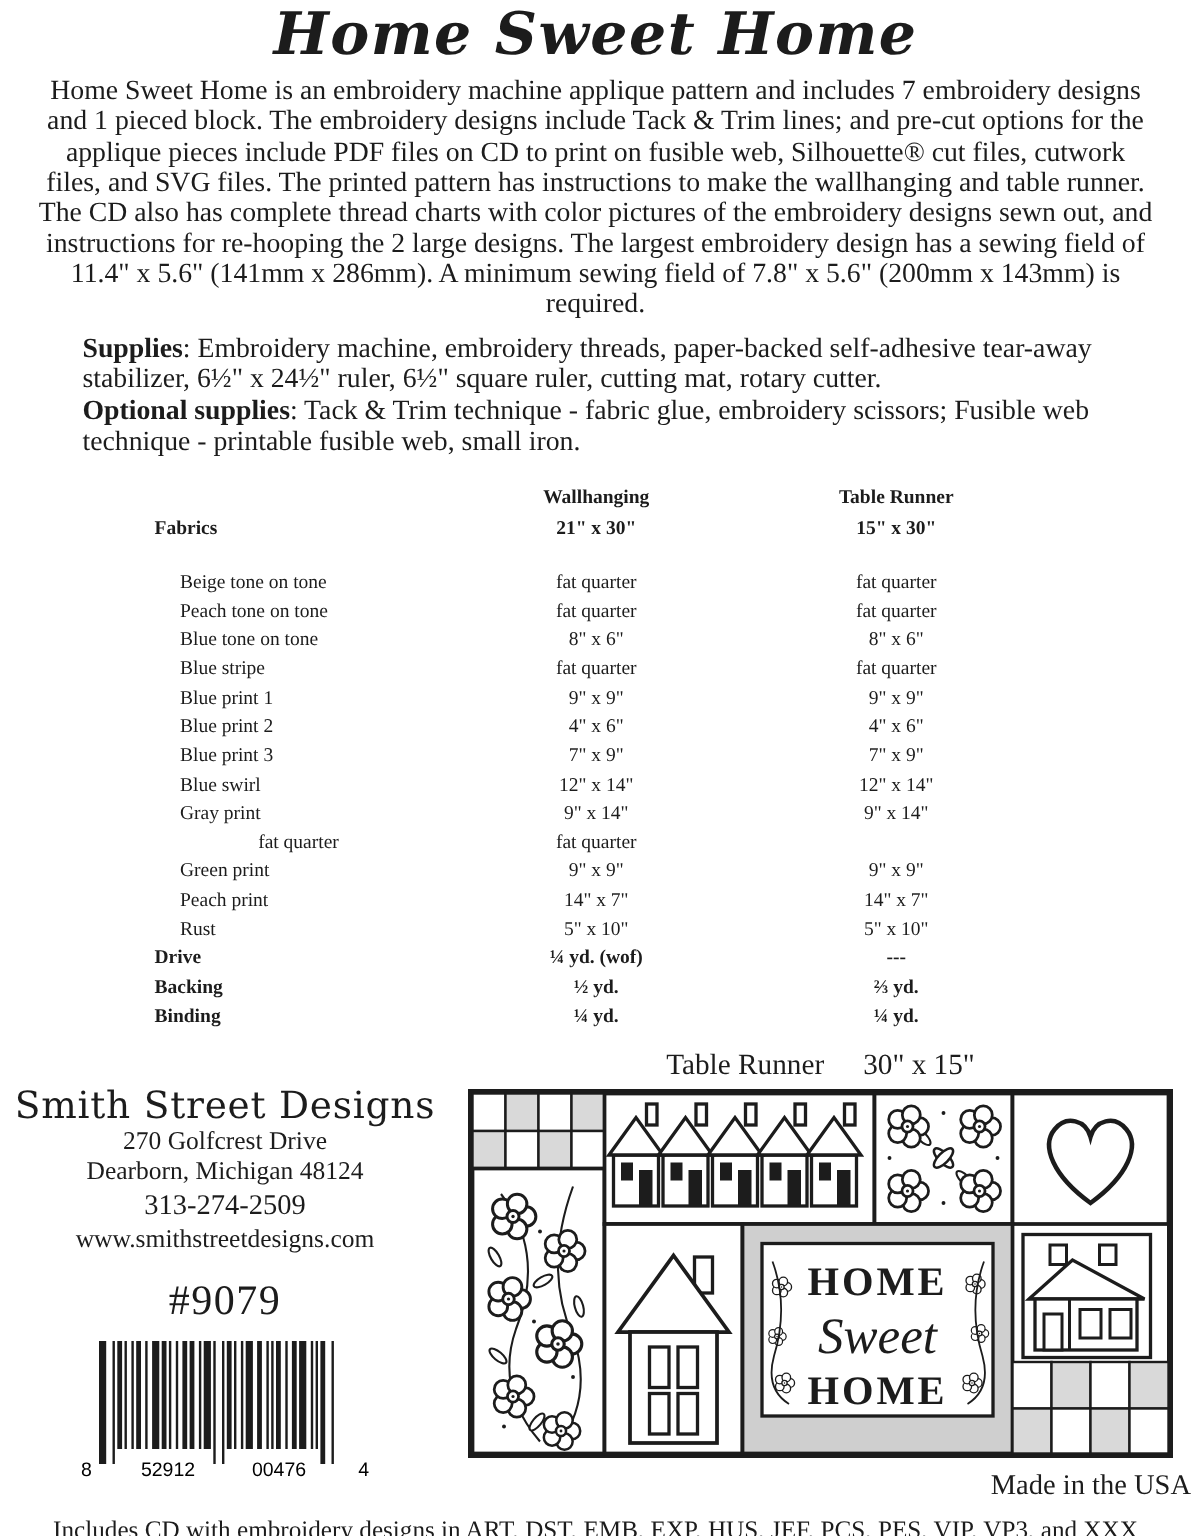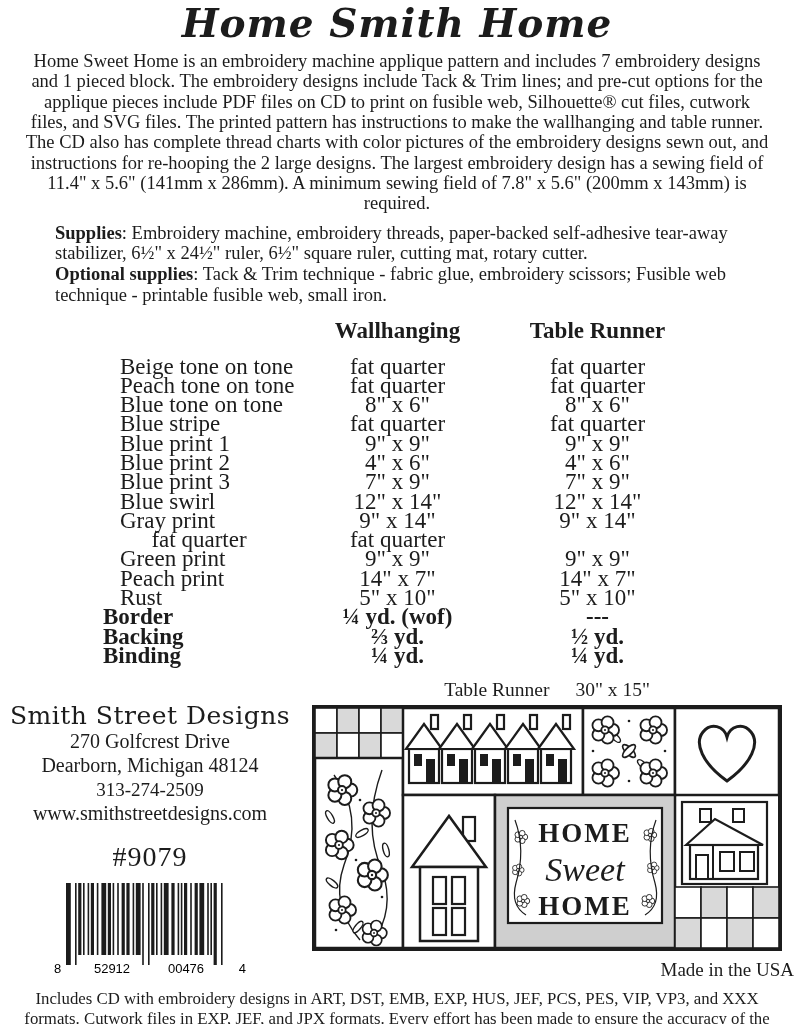--- a/index.html
+++ b/index.html
@@ -17,36 +17,36 @@
   
   .intro{
     width:744px;margin:6px auto 4px;text-align:center;
     font-size:18.5px;line-height:1.1;
   }
   
   .supplies{margin:9px 26px 0 55px;font-size:18.5px;line-height:1.12;}
   .supplies p{margin:0;}
   .b{font-weight:bold;}
   
-  .fabrics{margin:14px 0 0 103px;font-size:23px;}
+  .fabrics{margin:14px 0 0 103px;font-size:13px;}
   .fhead,.frow{display:grid;grid-template-columns:192px 205px 195px;}
   .fhead{line-height:21px;}
   .fhead .c-val{font-weight:bold;}
   .fsize{line-height:21px;}
   .c-val{text-align:center;}
   .c-name{padding-left:17px;}
   .frow{height:19.3px;line-height:19.3px;}
   .frow.bold{font-weight:bold;}
   .frow.bold .c-name{padding-left:0;}
   .rows-gap{height:16px;}
   
   .bottom{display:flex;margin-top:12px;}
   .left-col{width:300px;padding-top:24px;text-align:center;}
   .pub-name{font-family:"DejaVu Serif", serif;font-size:25px;letter-spacing:0.5px;}
-  .pub-line{font-size:20px;line-height:1.18;}
+  .pub-line{font-size:17px;line-height:1.18;}
   .pub-phone{font-size:19px;margin-top:2px;}
   .item-no{font-size:28px;margin-top:16px;letter-spacing:1px;}
   .barcode-wrap{margin-top:8px;}
   .right-col{width:494px;}
   .runner-caption{text-align:center;font-size:19.5px;margin-top:2px;}
   .runner-caption .cap-size{margin-left:26px;}
   .runner-svg{display:block;margin:4px auto 0;}
   .made-in{text-align:right;font-size:19px;margin-top:8px;}
   
   .footer{
@@ -55,35 +55,40 @@
   }
   
   svg text{font-family:"Liberation Serif", serif;}
   .bc-digit{font-family:"Liberation Sans", sans-serif;font-size:13px;}
 </style>
 </head>
 <body>
 
 <div class="page">
 
-  <div class="title">Home Smith Home</div>
+  <div class="title">Home Sweet Home</div>
 
   <div class="intro">Home Sweet Home is an embroidery machine applique pattern and includes 7 embroidery designs and 1 pieced block.   The embroidery designs include Tack &amp; Trim lines; and pre-cut options for the applique pieces include PDF files on CD to print on fusible web,  Silhouette® cut files, cutwork files, and SVG files.  The printed pattern has instructions to make the wallhanging and table runner.  The CD also has complete thread charts with color pictures of the embroidery designs sewn out, and instructions for re-hooping the 2 large designs.  The largest embroidery design has a sewing field of 11.4" x 5.6" (141mm x 286mm).  A minimum sewing field of 7.8" x 5.6" (200mm x 143mm) is required.</div>
 
   <div class="supplies">
     <p><span class="b">Supplies</span><span>:  Embroidery machine, embroidery threads, paper-backed self-adhesive tear-away stabilizer, 6½" x 24½" ruler, 6½" square ruler, cutting mat, rotary cutter.</span></p>
     <p><span class="b">Optional supplies</span><span>: Tack &amp; Trim technique - fabric glue, embroidery scissors; Fusible web technique - printable fusible web, small iron.</span></p>
   </div>
 
   <div class="fabrics">
     <div class="fhead">
       <div class="c-name"></div>
       <div class="c-val">Wallhanging</div>
       <div class="c-val">Table Runner</div>
     </div>
+    <div class="fhead fsize">
+      <div class="b">Fabrics</div>
+      <div class="c-val">21" x 30"</div>
+      <div class="c-val">15" x 30"</div>
+    </div>
     <div class="rows-gap"></div>
     <div>
         <div class="frow">
           <div class="c-name">Beige tone on tone</div>
           <div class="c-val">fat quarter</div>
           <div class="c-val">fat quarter</div>
         </div>
         <div class="frow">
           <div class="c-name">Peach tone on tone</div>
           <div class="c-val">fat quarter</div>
@@ -137,28 +142,28 @@
           <div class="c-name">Peach print</div>
           <div class="c-val">14" x 7"</div>
           <div class="c-val">14" x 7"</div>
         </div>
         <div class="frow">
           <div class="c-name">Rust</div>
           <div class="c-val">5" x 10"</div>
           <div class="c-val">5" x 10"</div>
         </div>
         <div class="frow bold">
-          <div class="c-name">Border</div>
+          <div class="c-name">Drive</div>
           <div class="c-val">¼ yd. (wof)</div>
           <div class="c-val">---</div>
         </div>
         <div class="frow bold">
           <div class="c-name">Backing</div>
+          <div class="c-val">½ yd.</div>
           <div class="c-val">⅔ yd.</div>
-          <div class="c-val">½ yd.</div>
         </div>
         <div class="frow bold">
           <div class="c-name">Binding</div>
           <div class="c-val">¼ yd.</div>
           <div class="c-val">¼ yd.</div>
         </div>
       </div>
   </div>
 
   <div class="bottom">

